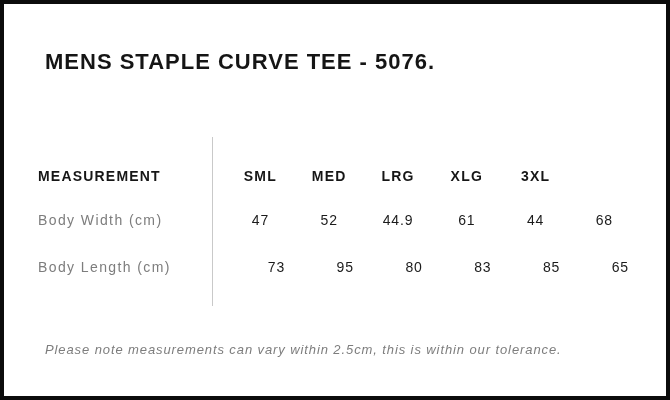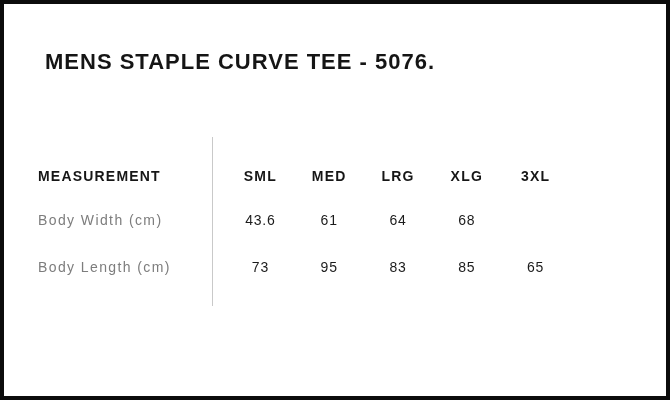--- a/index.html
+++ b/index.html
@@ -41,21 +41,21 @@
   .trow {
     position: absolute;
     left: 34px;
     height: 20px;
     display: flex;
     align-items: center;
     white-space: nowrap;
   }
   .trow.header-row { top: 162px; }
   .trow.data-row-1 { top: 206px; }
-  .trow.data-row-2 { top: 253px; }
+  .trow.data-row-2 { top: 253px; gap: 16px; }
   .label-cell {
     width: 167px;
     flex: 0 0 auto;
   }
   .cells {
     display: flex;
     margin-left: 21px;
     flex: 0 0 auto;
   }
   .cell {
@@ -108,32 +108,36 @@
       <div class="cell header-text">MED</div>
       <div class="cell header-text">LRG</div>
       <div class="cell header-text">XLG</div>
       <div class="cell header-text">3XL</div>
     </div>
   </div>
 
   <div class="trow data-row-1">
     <div class="label-cell row-label">Body Width (cm)</div>
     <div class="cells">
-      <div class="cell value">43.6</div>
+      <div class="cell value">47</div>
+      <div class="cell value">52</div>
+      <div class="cell value">44.9</div>
       <div class="cell value">61</div>
-      <div class="cell value">64</div>
+      <div class="cell value">44</div>
       <div class="cell value">68</div>
     </div>
   </div>
 
   <div class="trow data-row-2">
     <div class="label-cell row-label">Body Length (cm)</div>
     <div class="cells">
       <div class="cell value">73</div>
       <div class="cell value">95</div>
+      <div class="cell value">80</div>
       <div class="cell value">83</div>
       <div class="cell value">85</div>
       <div class="cell value">65</div>
     </div>
   </div>
 
+  <p class="note">Please note measurements can vary within 2.5cm, this is within our tolerance.</p>
 
 </div>
 
 </body></html>

